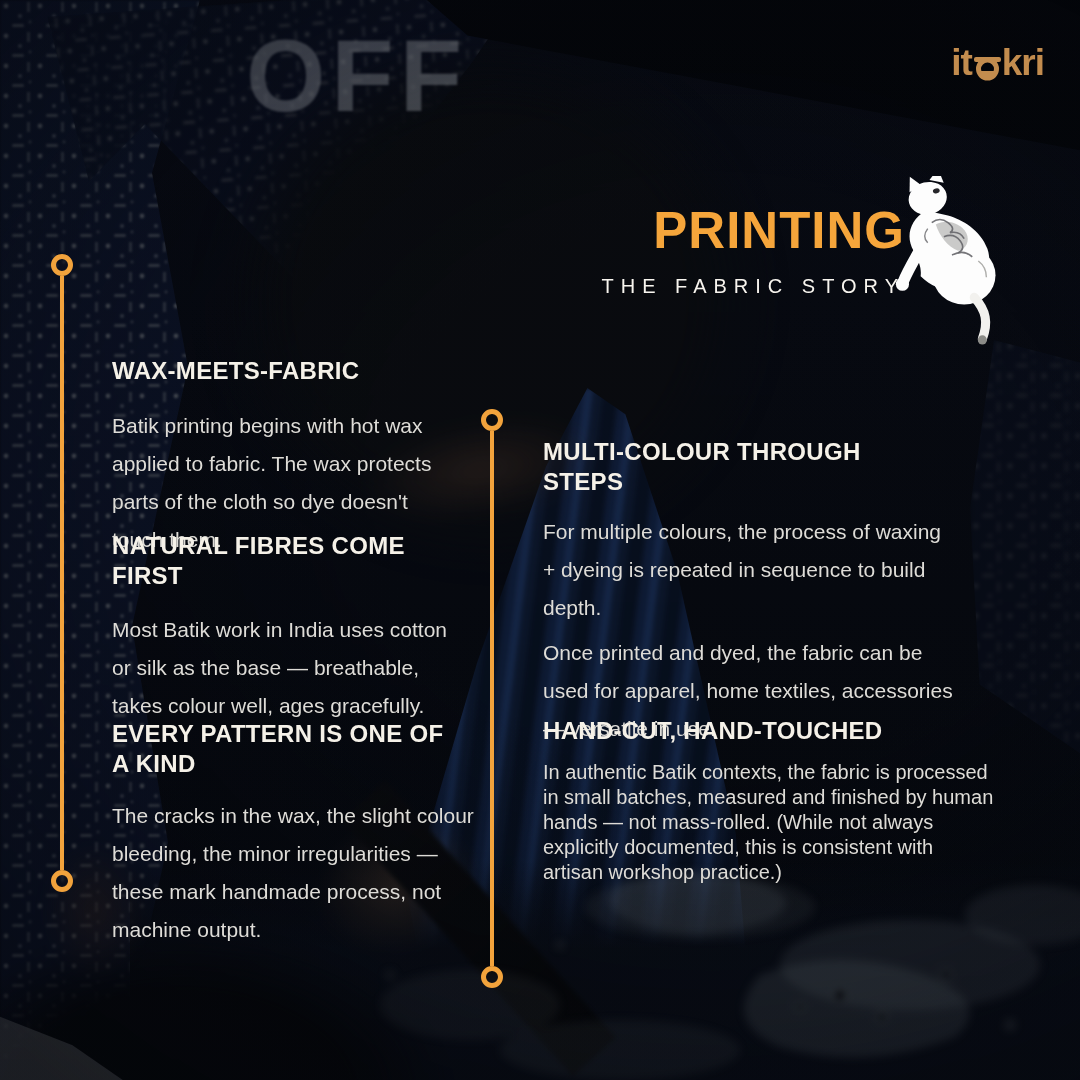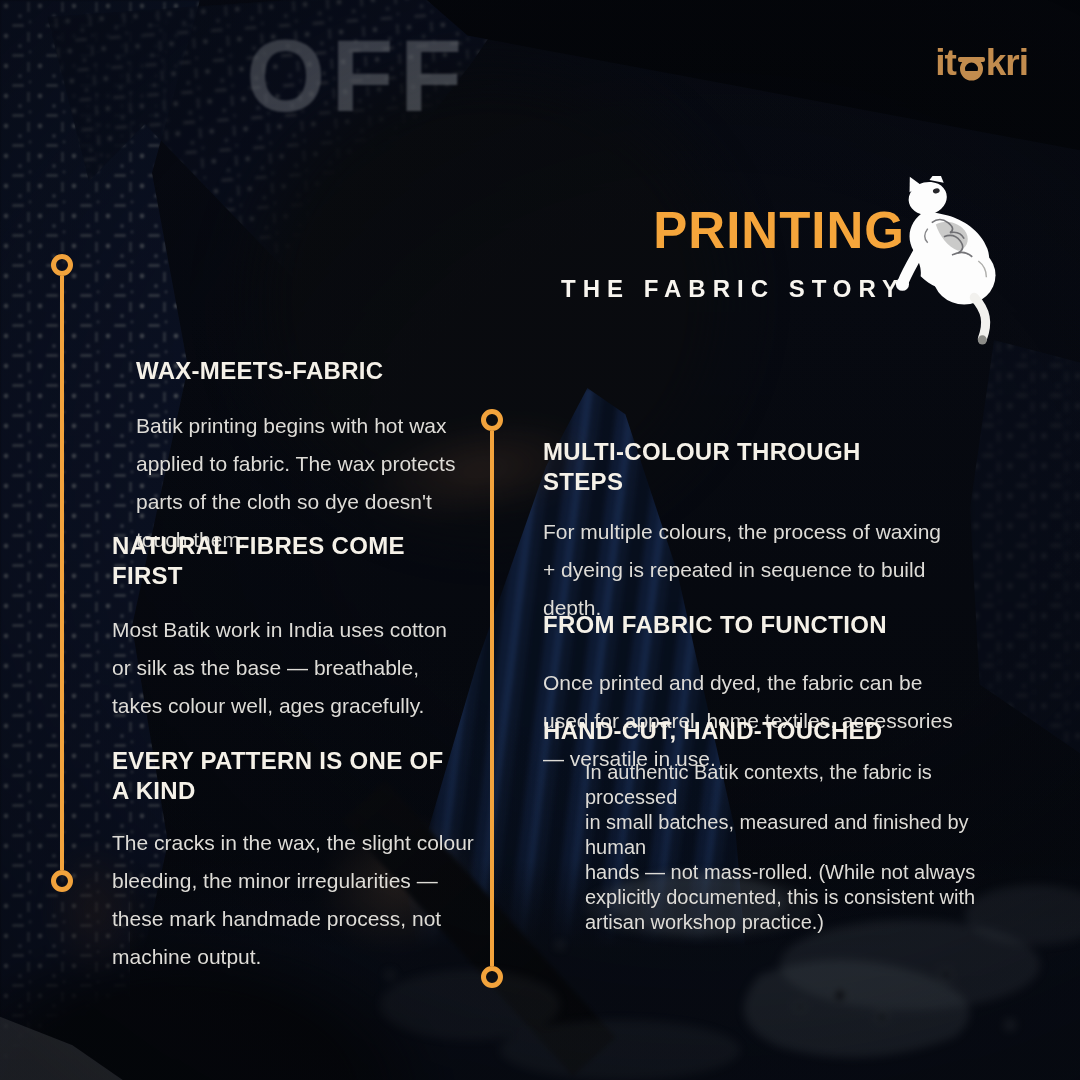--- a/index.html
+++ b/index.html
@@ -43,48 +43,48 @@
   .brown-patch { left:42px; top:842px; width:105px; height:140px; z-index:3;
     background:radial-gradient(closest-side,rgba(92,61,42,.45),rgba(92,61,42,0)); filter:blur(6px); }
   .foam-svg { left:140px; top:855px; z-index:5; }
   .vignette { inset:0; z-index:6;
     background:radial-gradient(1100px 900px at 66% 46%,rgba(4,6,12,0) 30%,rgba(4,6,12,.55) 88%),
                linear-gradient(rgba(3,5,9,.28),rgba(3,5,9,.38)); }
 
   
   .content { position:absolute; inset:0; z-index:10; }
 
-  .logo { position:absolute; right:52px; top:44px; display:flex; align-items:flex-end;
+  .logo { position:absolute; right:36px; top:44px; display:flex; align-items:flex-end;
     color:#c28c4e; font-weight:800; font-size:37px; letter-spacing:-1px; line-height:1; }
   .logo .o-glyph { margin:0 1px 0 2px; display:block; }
 
   .title-block { position:absolute; right:175px; top:200px; text-align:right; }
   .title-line { font-size:51px; line-height:61px; font-weight:800; letter-spacing:1px; color:#f5a53b; }
-  .subtitle { margin-top:14px; font-size:24px; font-weight:700; letter-spacing:7px; color:#f8f5ef;margin-left:20px; }
+  .subtitle { margin-top:14px; font-size:20px; font-weight:400; letter-spacing:7px; color:#f8f5ef;margin-left:20px; }
 
   .cat { position:absolute; left:888px; top:176px; z-index:11; }
 
   .timeline { position:absolute; z-index:11; }
   .tl-dot { width:22px; height:22px; border:5px solid #f2a33c; border-radius:50%; }
   .tl-line { width:4px; background:#f2a33c; margin:0 auto; }
   .timeline-left { left:51px; top:254px; }
   .timeline-left .tl-line { height:594px; }
   .timeline-right { left:481px; top:409px; }
   .timeline-right .tl-line { height:535px; }
 
   .section { position:absolute; }
   .section h2 { font-size:24px; line-height:30px; font-weight:800; letter-spacing:.3px;
     color:#f5f1e8; white-space:pre-line; }
   .section p { font-size:21px; line-height:38px; font-weight:400; color:#dedcd7; white-space:pre-line; }
-  .sec-l1 { left:112px; top:356px; width:390px;margin-left:24px; } .sec-l1 p { margin-top:21px; }
+  .sec-l1 { left:112px; top:356px; width:390px; } .sec-l1 p { margin-top:21px; }
   .sec-l2 { left:112px; top:531px; width:390px; } .sec-l2 p { margin-top:20px; }
-  .sec-l3 { left:112px; top:746px; width:400px; } .sec-l3 p { margin-top:18px; }
+  .sec-l3 { left:112px; top:719px; width:400px; } .sec-l3 p { margin-top:18px; }
   .sec-r1 { left:543px; top:437px; width:450px; } .sec-r1 p { margin-top:16px; }
   .sec-r2 { left:543px; top:610px; width:460px; } .sec-r2 p { margin-top:24px; }
-  .sec-r3 { left:543px; top:716px; width:480px; } .sec-r3 p { margin-top:14px; font-size:20px; line-height:25px;margin-left:42px; }
+  .sec-r3 { left:543px; top:716px; width:480px; } .sec-r3 p { margin-top:14px; font-size:20px; line-height:25px; }
 </style>
 </head>
 <body>
 
 <div class="poster">
 
   <svg class="bg cloth-left" width="200" height="1080">
     <defs>
       <pattern id="batik" width="34" height="30" patternUnits="userSpaceOnUse">
         <rect width="34" height="30" fill="#1e2f5c"></rect>
@@ -214,21 +214,20 @@
 machine output.</p>
     </div>
     <div class="section sec-r1">
       <h2>MULTI-COLOUR THROUGH
 STEPS</h2>
       <p>For multiple colours, the process of waxing
 + dyeing is repeated in sequence to build
 depth.</p>
     </div>
     <div class="section sec-r2">
-      <h2>FROM FABRIC TO FUNCTION</h2>
       <p>Once printed and dyed, the fabric can be
 used for apparel, home textiles, accessories
 — versatile in use.</p>
     </div>
     <div class="section sec-r3">
       <h2>HAND-CUT, HAND-TOUCHED</h2>
       <p>In authentic Batik contexts, the fabric is processed
 in small batches, measured and finished by human
 hands — not mass-rolled. (While not always
 explicitly documented, this is consistent with

